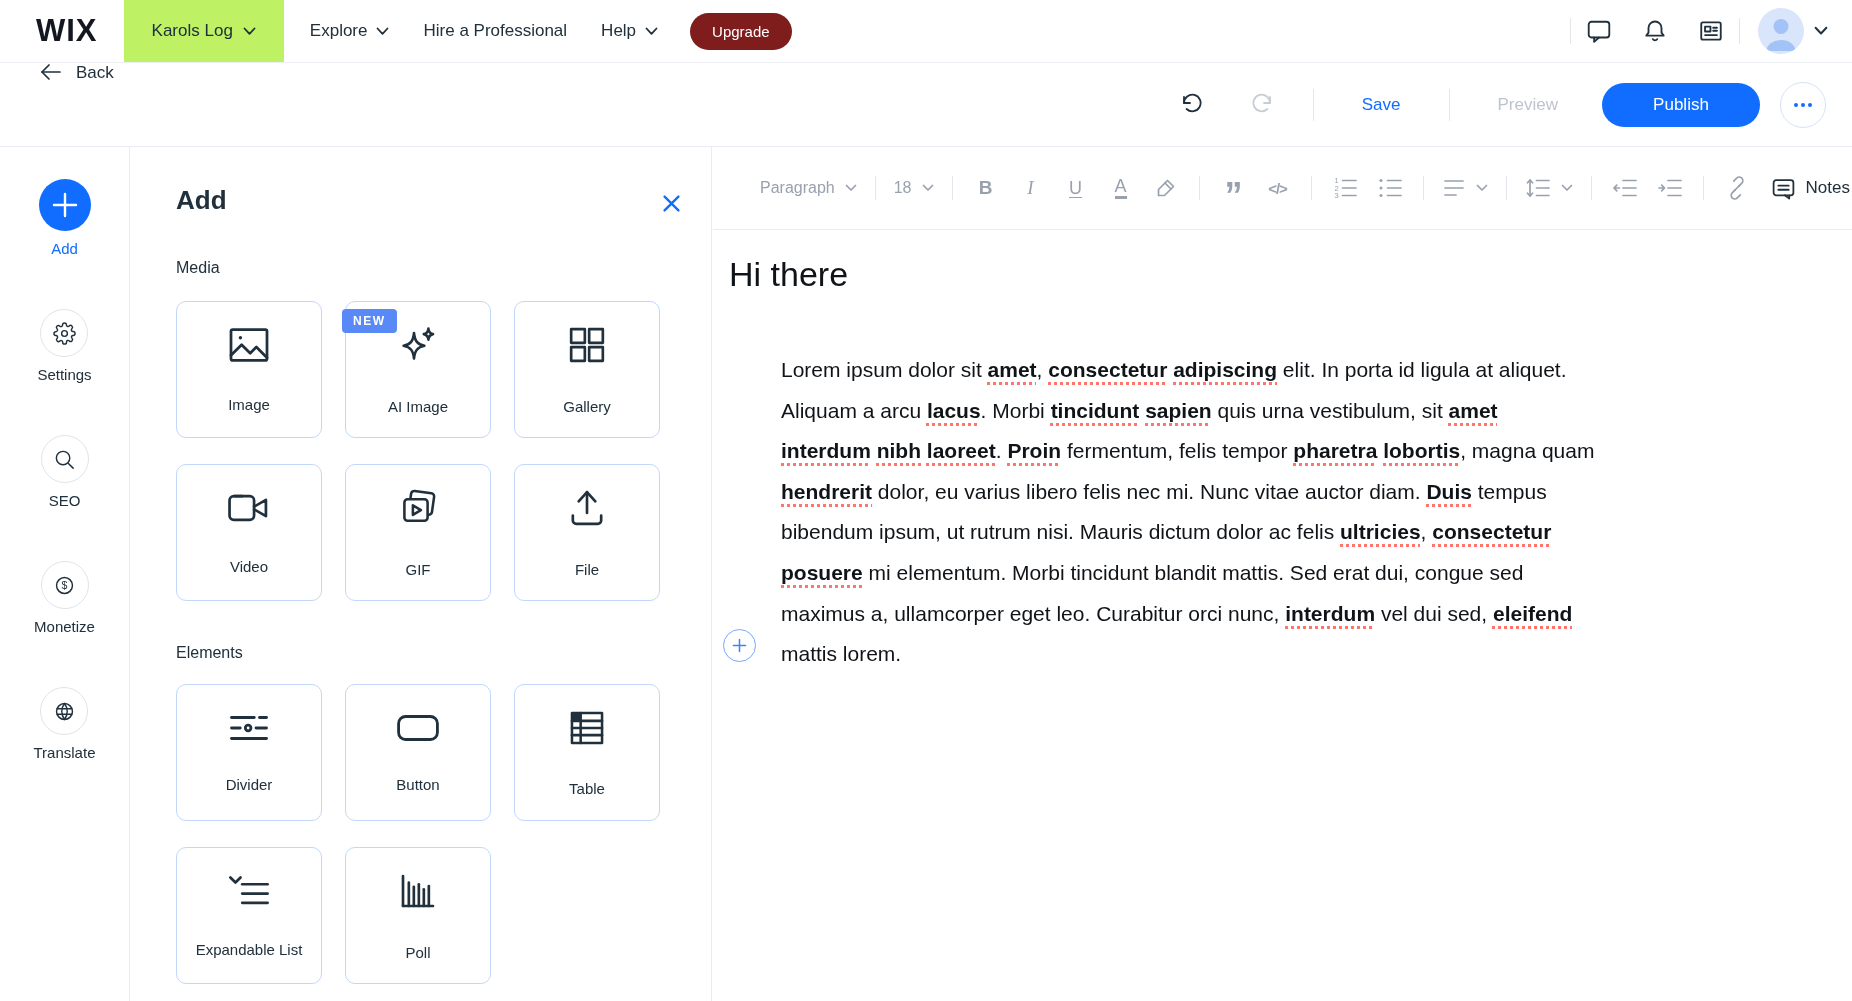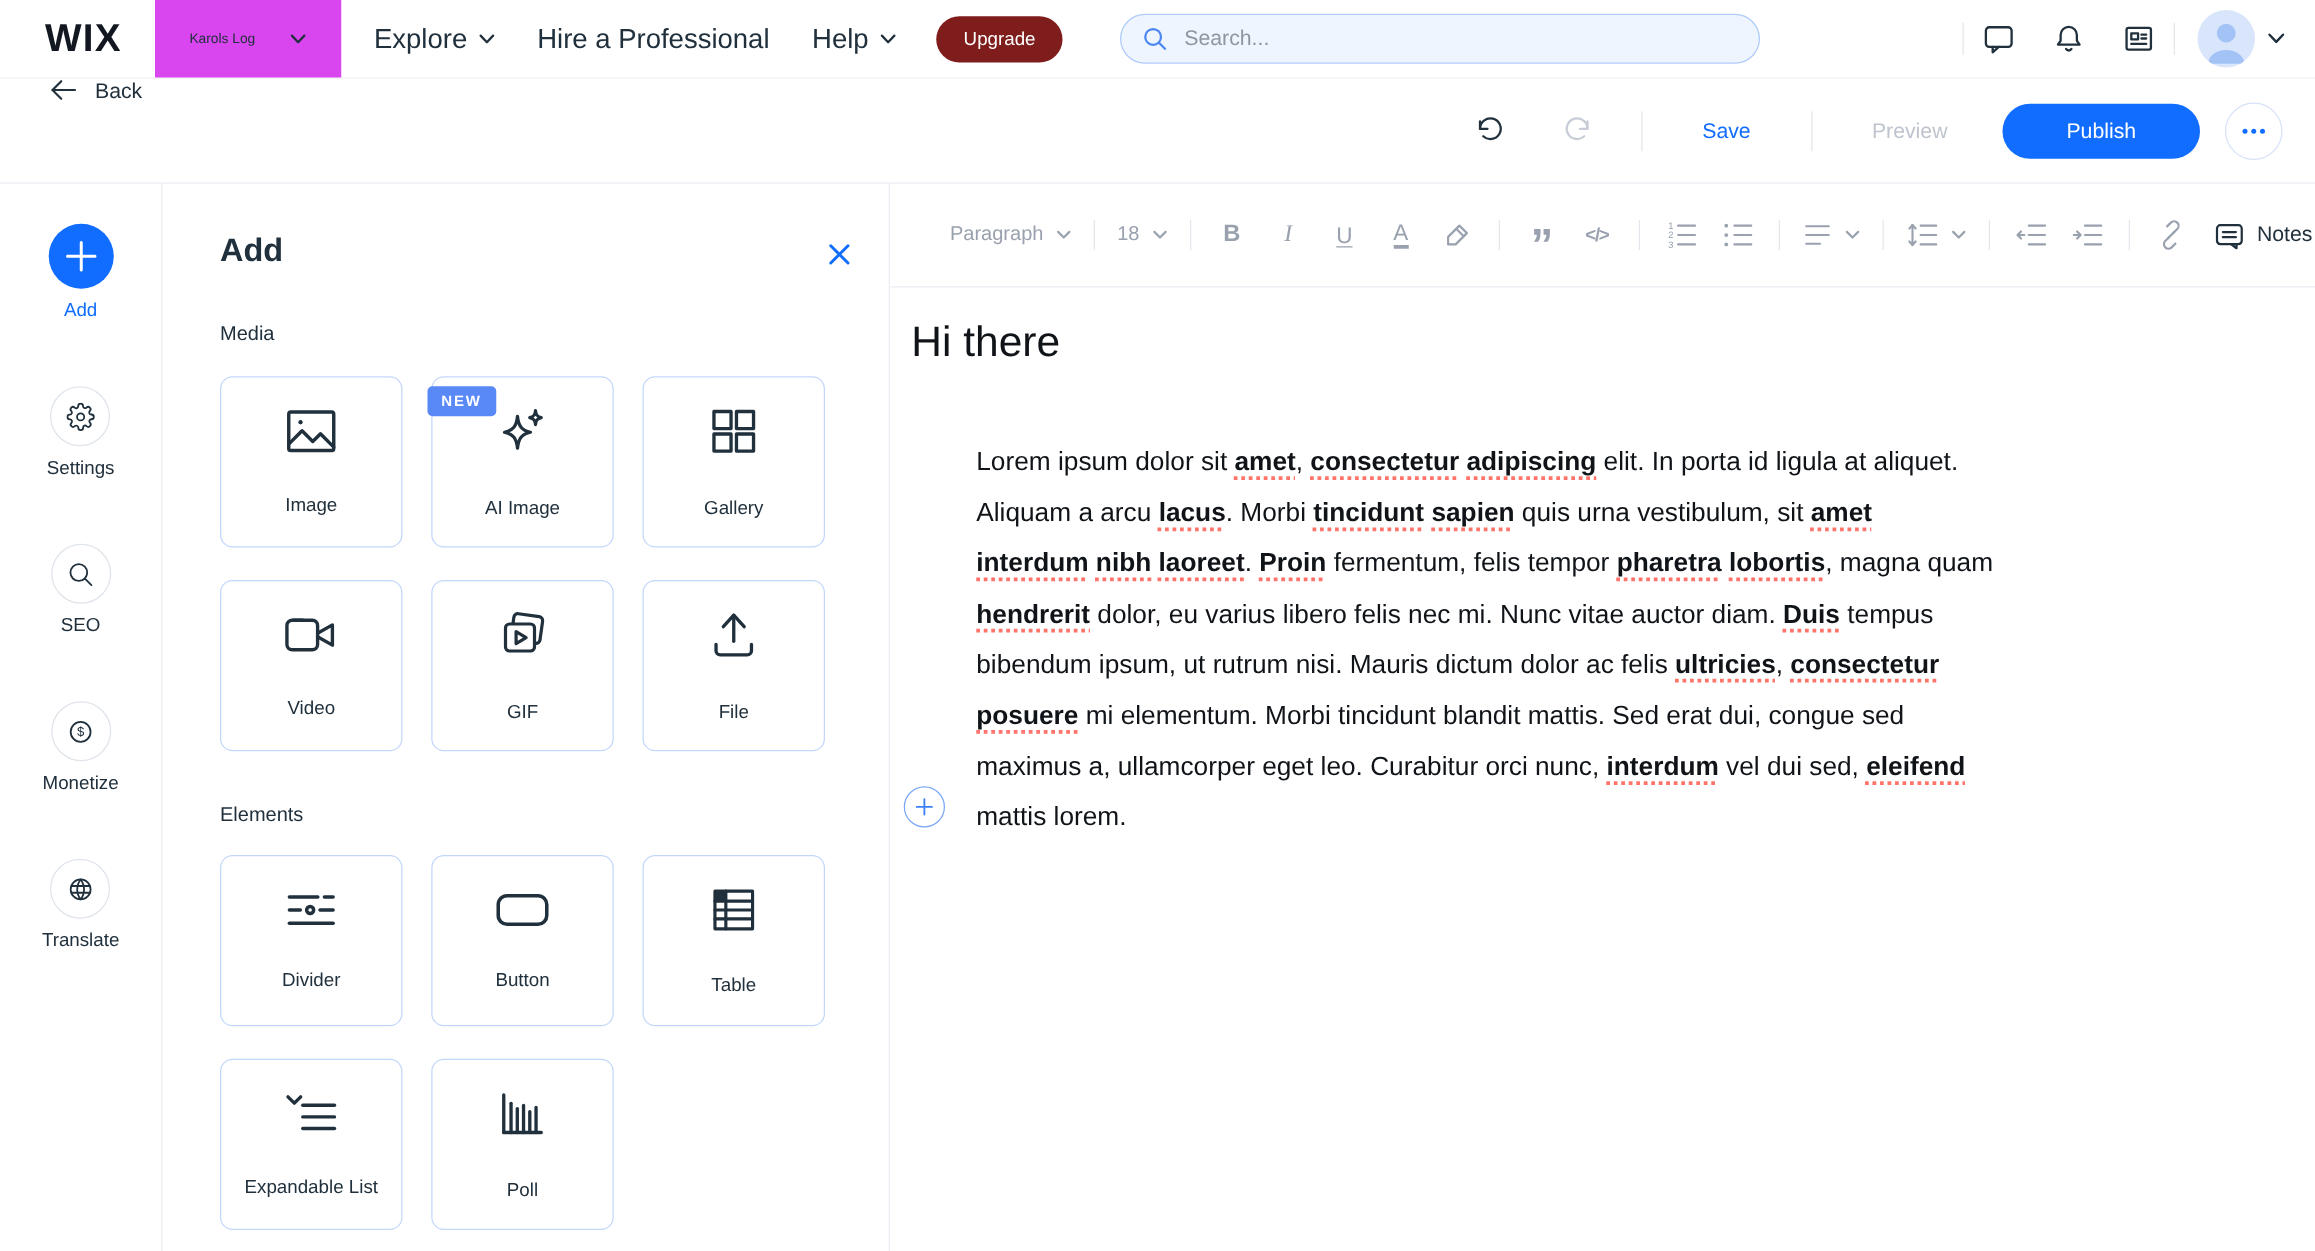--- a/index.html
+++ b/index.html
@@ -5,23 +5,23 @@
   html,body{margin:0;padding:0;background:#fff;}
   .stage{position:relative;width:1852px;height:1001px;background:#fff;overflow:hidden;
          font-family:"Liberation Sans","DejaVu Sans",sans-serif;color:#20303C;}
   svg{display:block;}
   button{font-family:inherit;background:none;border:none;padding:0;margin:0;color:inherit;cursor:pointer;}
 
   
   .topbar{position:absolute;left:0;top:0;width:1852px;height:62px;background:#fff;
           border-bottom:1px solid #EBEEF2;display:flex;align-items:center;}
   .wix-logo{margin-left:36px;font-size:31px;font-weight:800;letter-spacing:1px;color:#131720;}
-  .site-tab{height:62px;margin-left:26px;background:#d946ef;display:flex;align-items:center;
-            gap:28px;padding:0 28px;font-size:11px;}
-  .navitem{display:flex;align-items:center;gap:9px;font-size:22px;}
+  .site-tab{height:62px;margin-left:26px;background:#bef264;display:flex;align-items:center;
+            gap:10px;padding:0 28px;font-size:17px;}
+  .navitem{display:flex;align-items:center;gap:9px;font-size:17px;}
   .ml26{margin-left:26px}.ml34{margin-left:34px}
   .chev{stroke:#20303C;stroke-width:1.8;fill:none;stroke-linecap:round;stroke-linejoin:round;}
   .upgrade{margin-left:32px;background:#7f1d1d;color:#fff;font-size:15px;font-weight:400;
            padding:10px 22px;border-radius:20px;}
   .search{margin-left:46px;width:512px;height:40px;border-radius:21px;background:#EEF5FF;
           border:1px solid #AECBFB;display:flex;align-items:center;padding:0 16px;box-sizing:border-box;gap:10px;}
   .search input{flex:1;border:none;outline:none;background:transparent;font-size:17px;color:#20303C;
                 font-family:inherit;}
   .search input::placeholder{color:#8E96A0;}
   .top-right{margin-left:auto;display:flex;align-items:center;margin-right:24px;}
@@ -129,27 +129,20 @@
     </div>
     <div class="navitem ml34">
       <span>Help</span>
       <svg class="chev" width="13" height="9" viewBox="0 0 13 9">
           <path d="M1.5 1.5 L6.5 6.8 L11.5 1.5"></path>
         </svg>
     </div>
 
     <button class="upgrade">Upgrade</button>
 
-    <div class="search">
-      <svg width="22" height="22" viewBox="0 0 22 22" style="stroke:#4C86F0;stroke-width:1.8;fill:none;stroke-linecap:round;">
-          <circle cx="9.5" cy="9.5" r="6.3"></circle>
-          <line x1="14.2" y1="14.2" x2="19" y2="19"></line>
-        </svg>
-      <input type="text" placeholder="Search..." style="">
-    </div>
 
     <div class="top-right">
       <div class="vdiv"></div>
       <div class="tic">
         <svg width="26" height="26" viewBox="0 0 24 24">
             <rect x="2.5" y="3.5" width="19" height="14.5" rx="2.5"></rect>
             <path d="M7.5 18 v4 l4.5 -4"></path>
           </svg>
       </div>
       <div class="tic">

